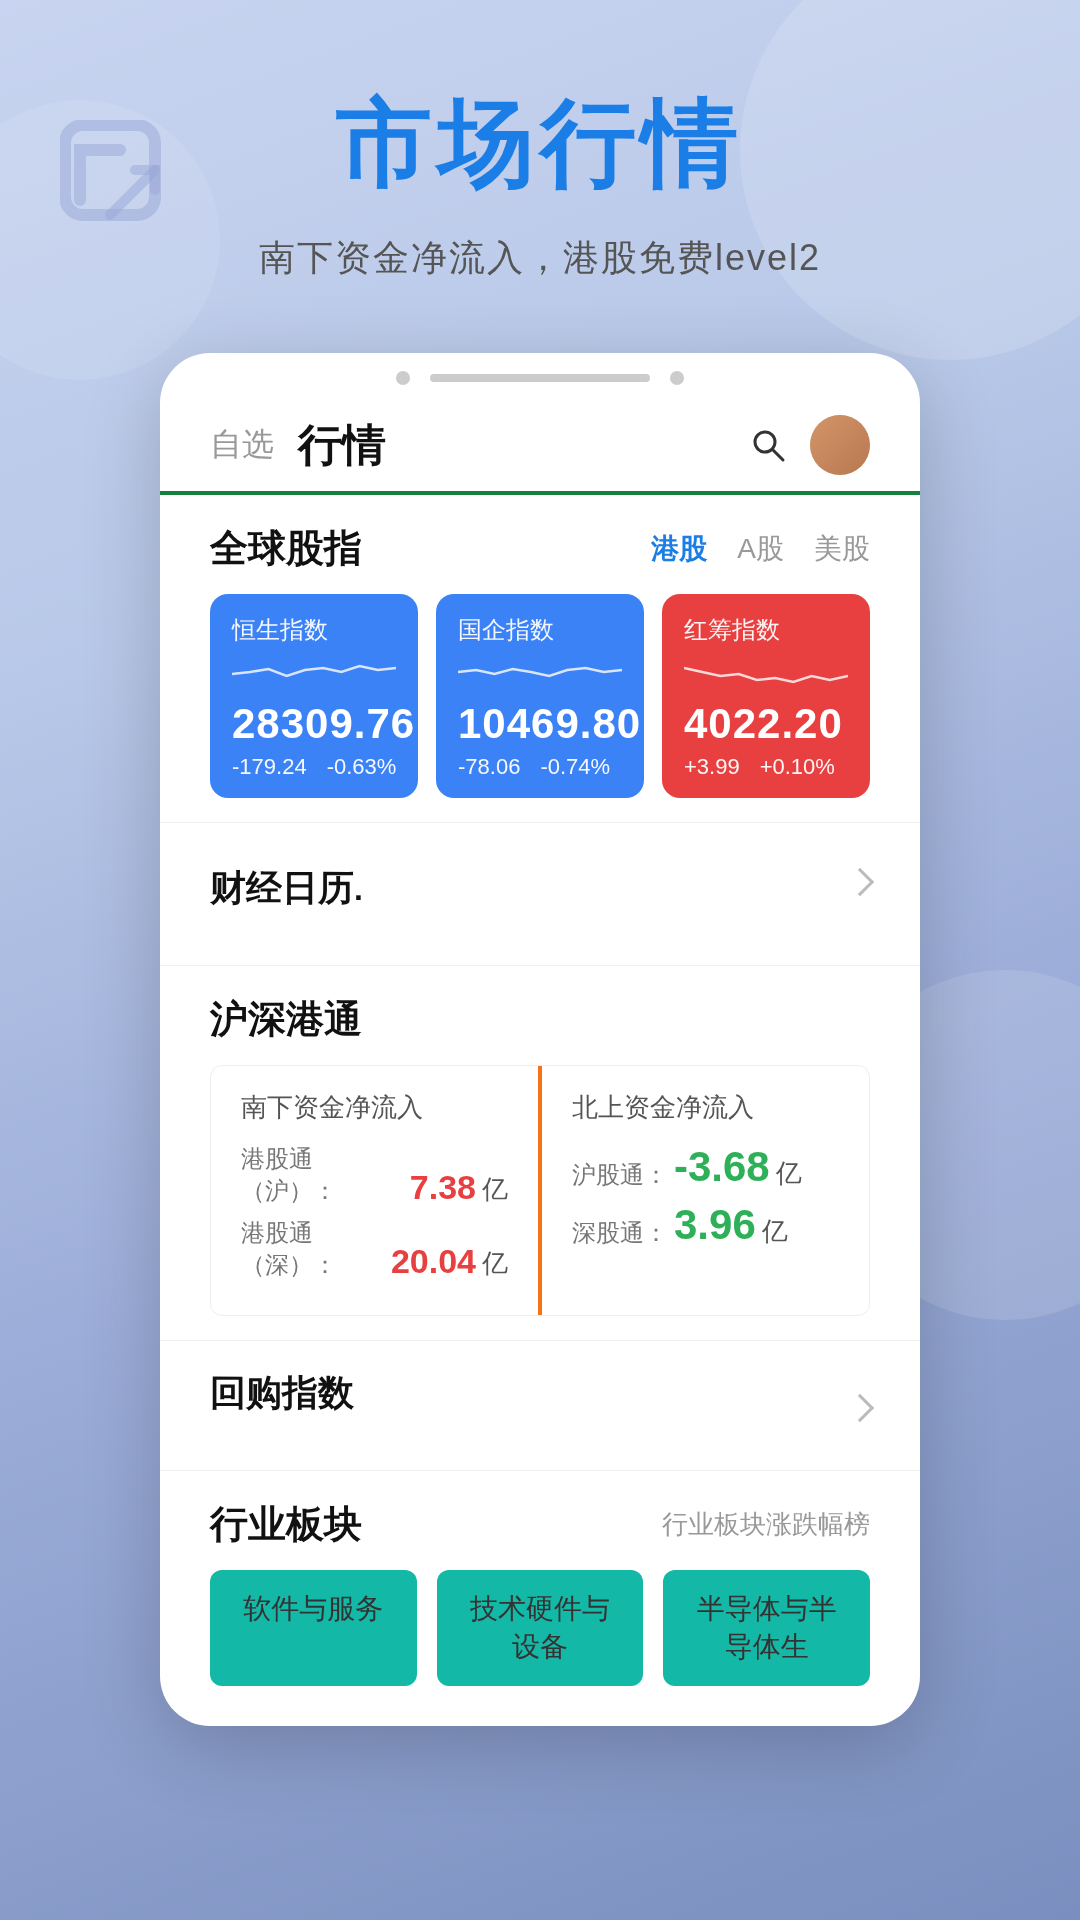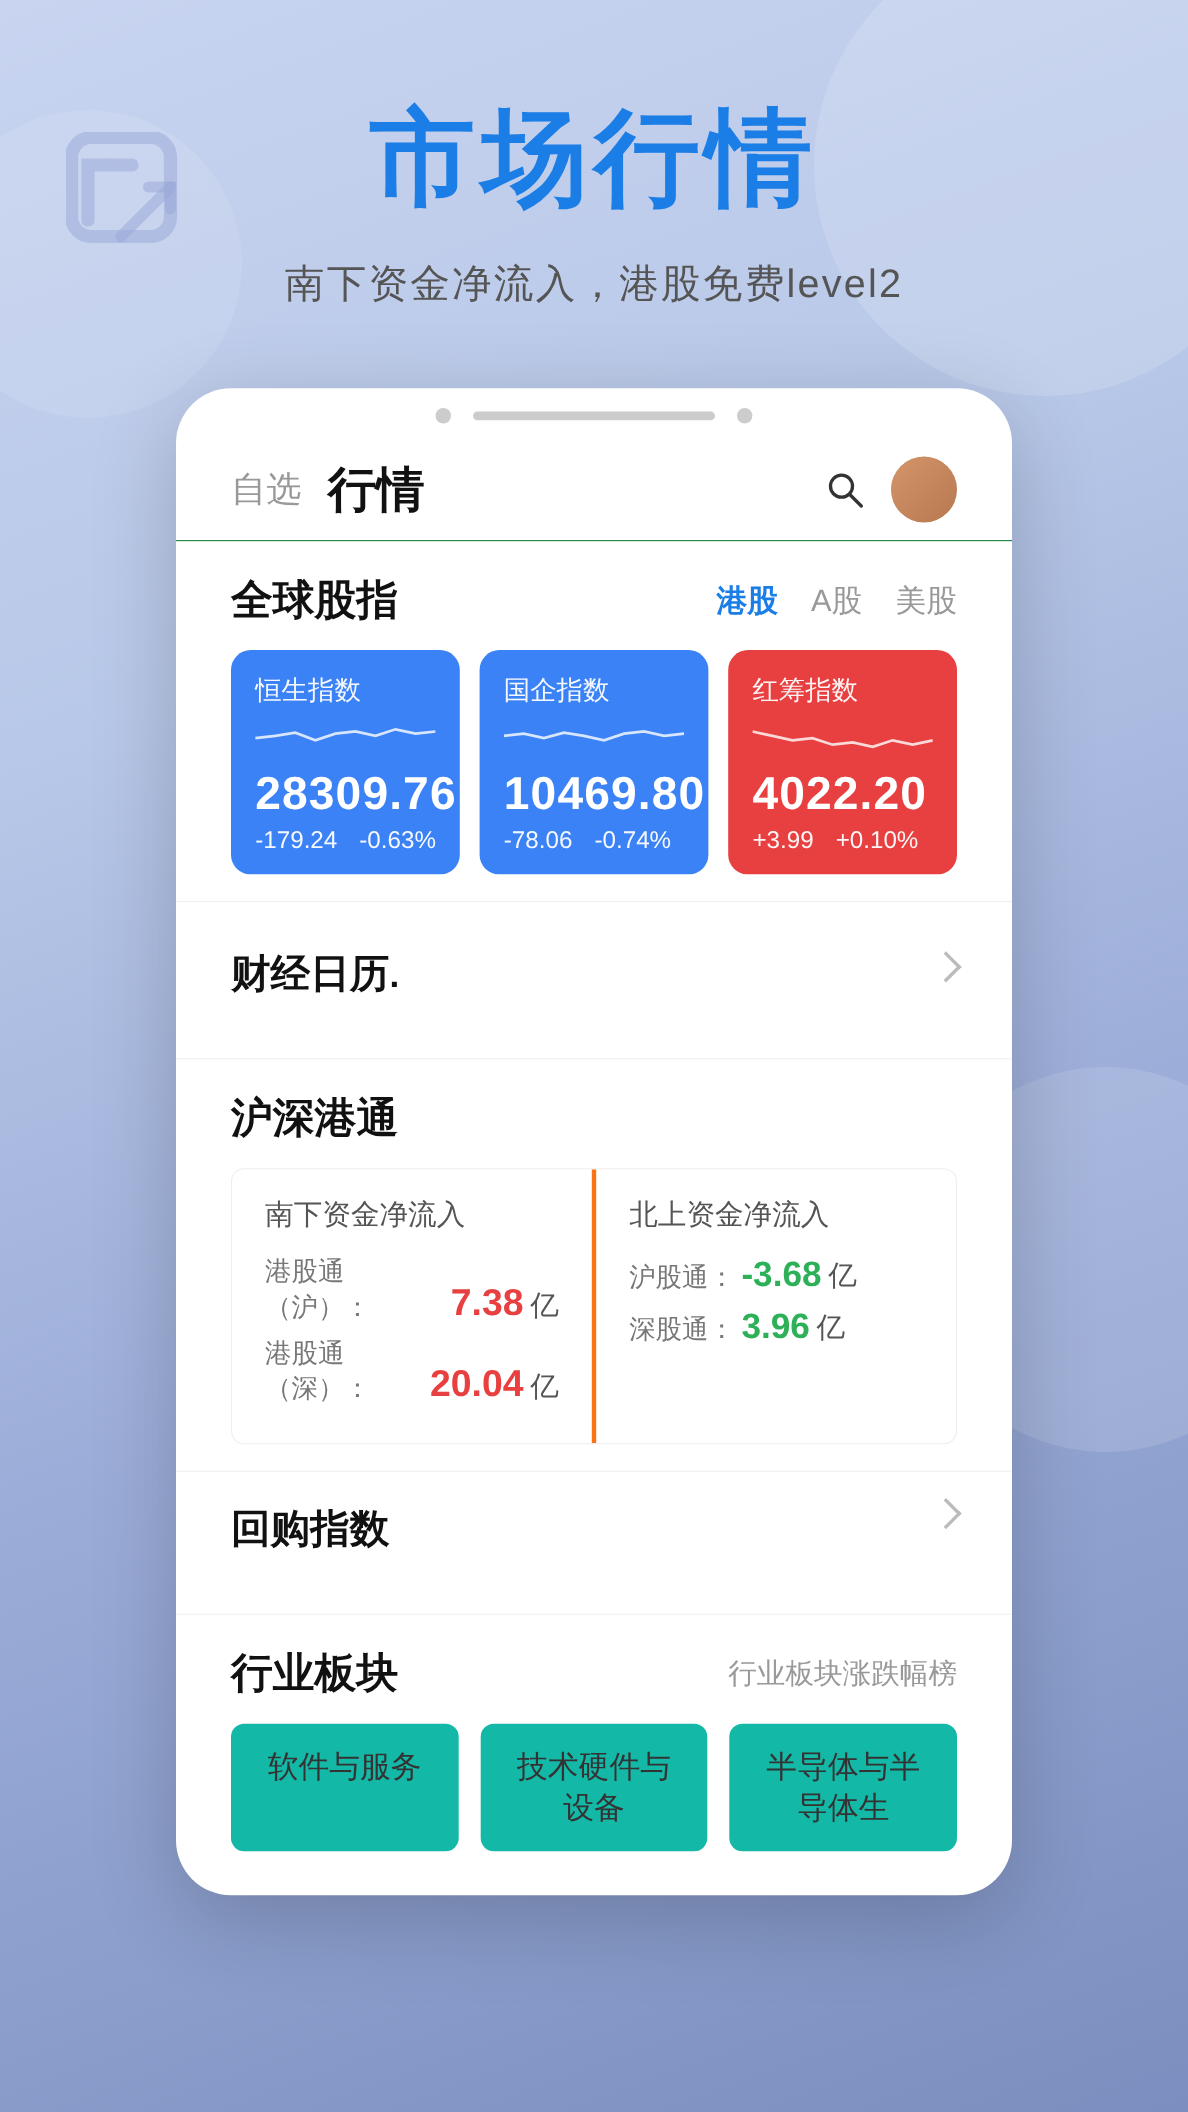--- a/index.html
+++ b/index.html
@@ -102,21 +102,21 @@
       height: 8px;
       border-radius: 4px;
       background: #ccc;
     }
 
     
     .app-header {
       display: flex;
       align-items: center;
       padding: 20px 50px 16px;
-      border-bottom: 1px solid #15803d;
+      border-bottom: 4px solid #15803d;
     }
     .header-zixuan {
       font-size: 32px;
       color: #999;
       margin-right: 24px;
     }
     .header-title {
       font-size: 44px;
       font-weight: 700;
       color: #111;
@@ -292,32 +292,32 @@
       color: #777;
       font-size: 24px;
     }
     .cell-row .value-red {
       color: #e84040;
       font-size: 34px;
       font-weight: 700;
     }
     .cell-row .value-green {
       color: #2db057;
-      font-size: 32px;
+      font-size: 42px;
       font-weight: 700;
     }
     .cell-row .unit {
       color: #555;
       font-size: 26px;
     }
 
     
     .buyback-row {
       display: flex;
-      align-items: flex-start;
+      align-items: flex-end;
       padding: 28px 50px;
       cursor: pointer;
     }
     .buyback-title {
       font-size: 36px;
       font-weight: 700;
       color: #111;
       flex: 1;
     }
 

